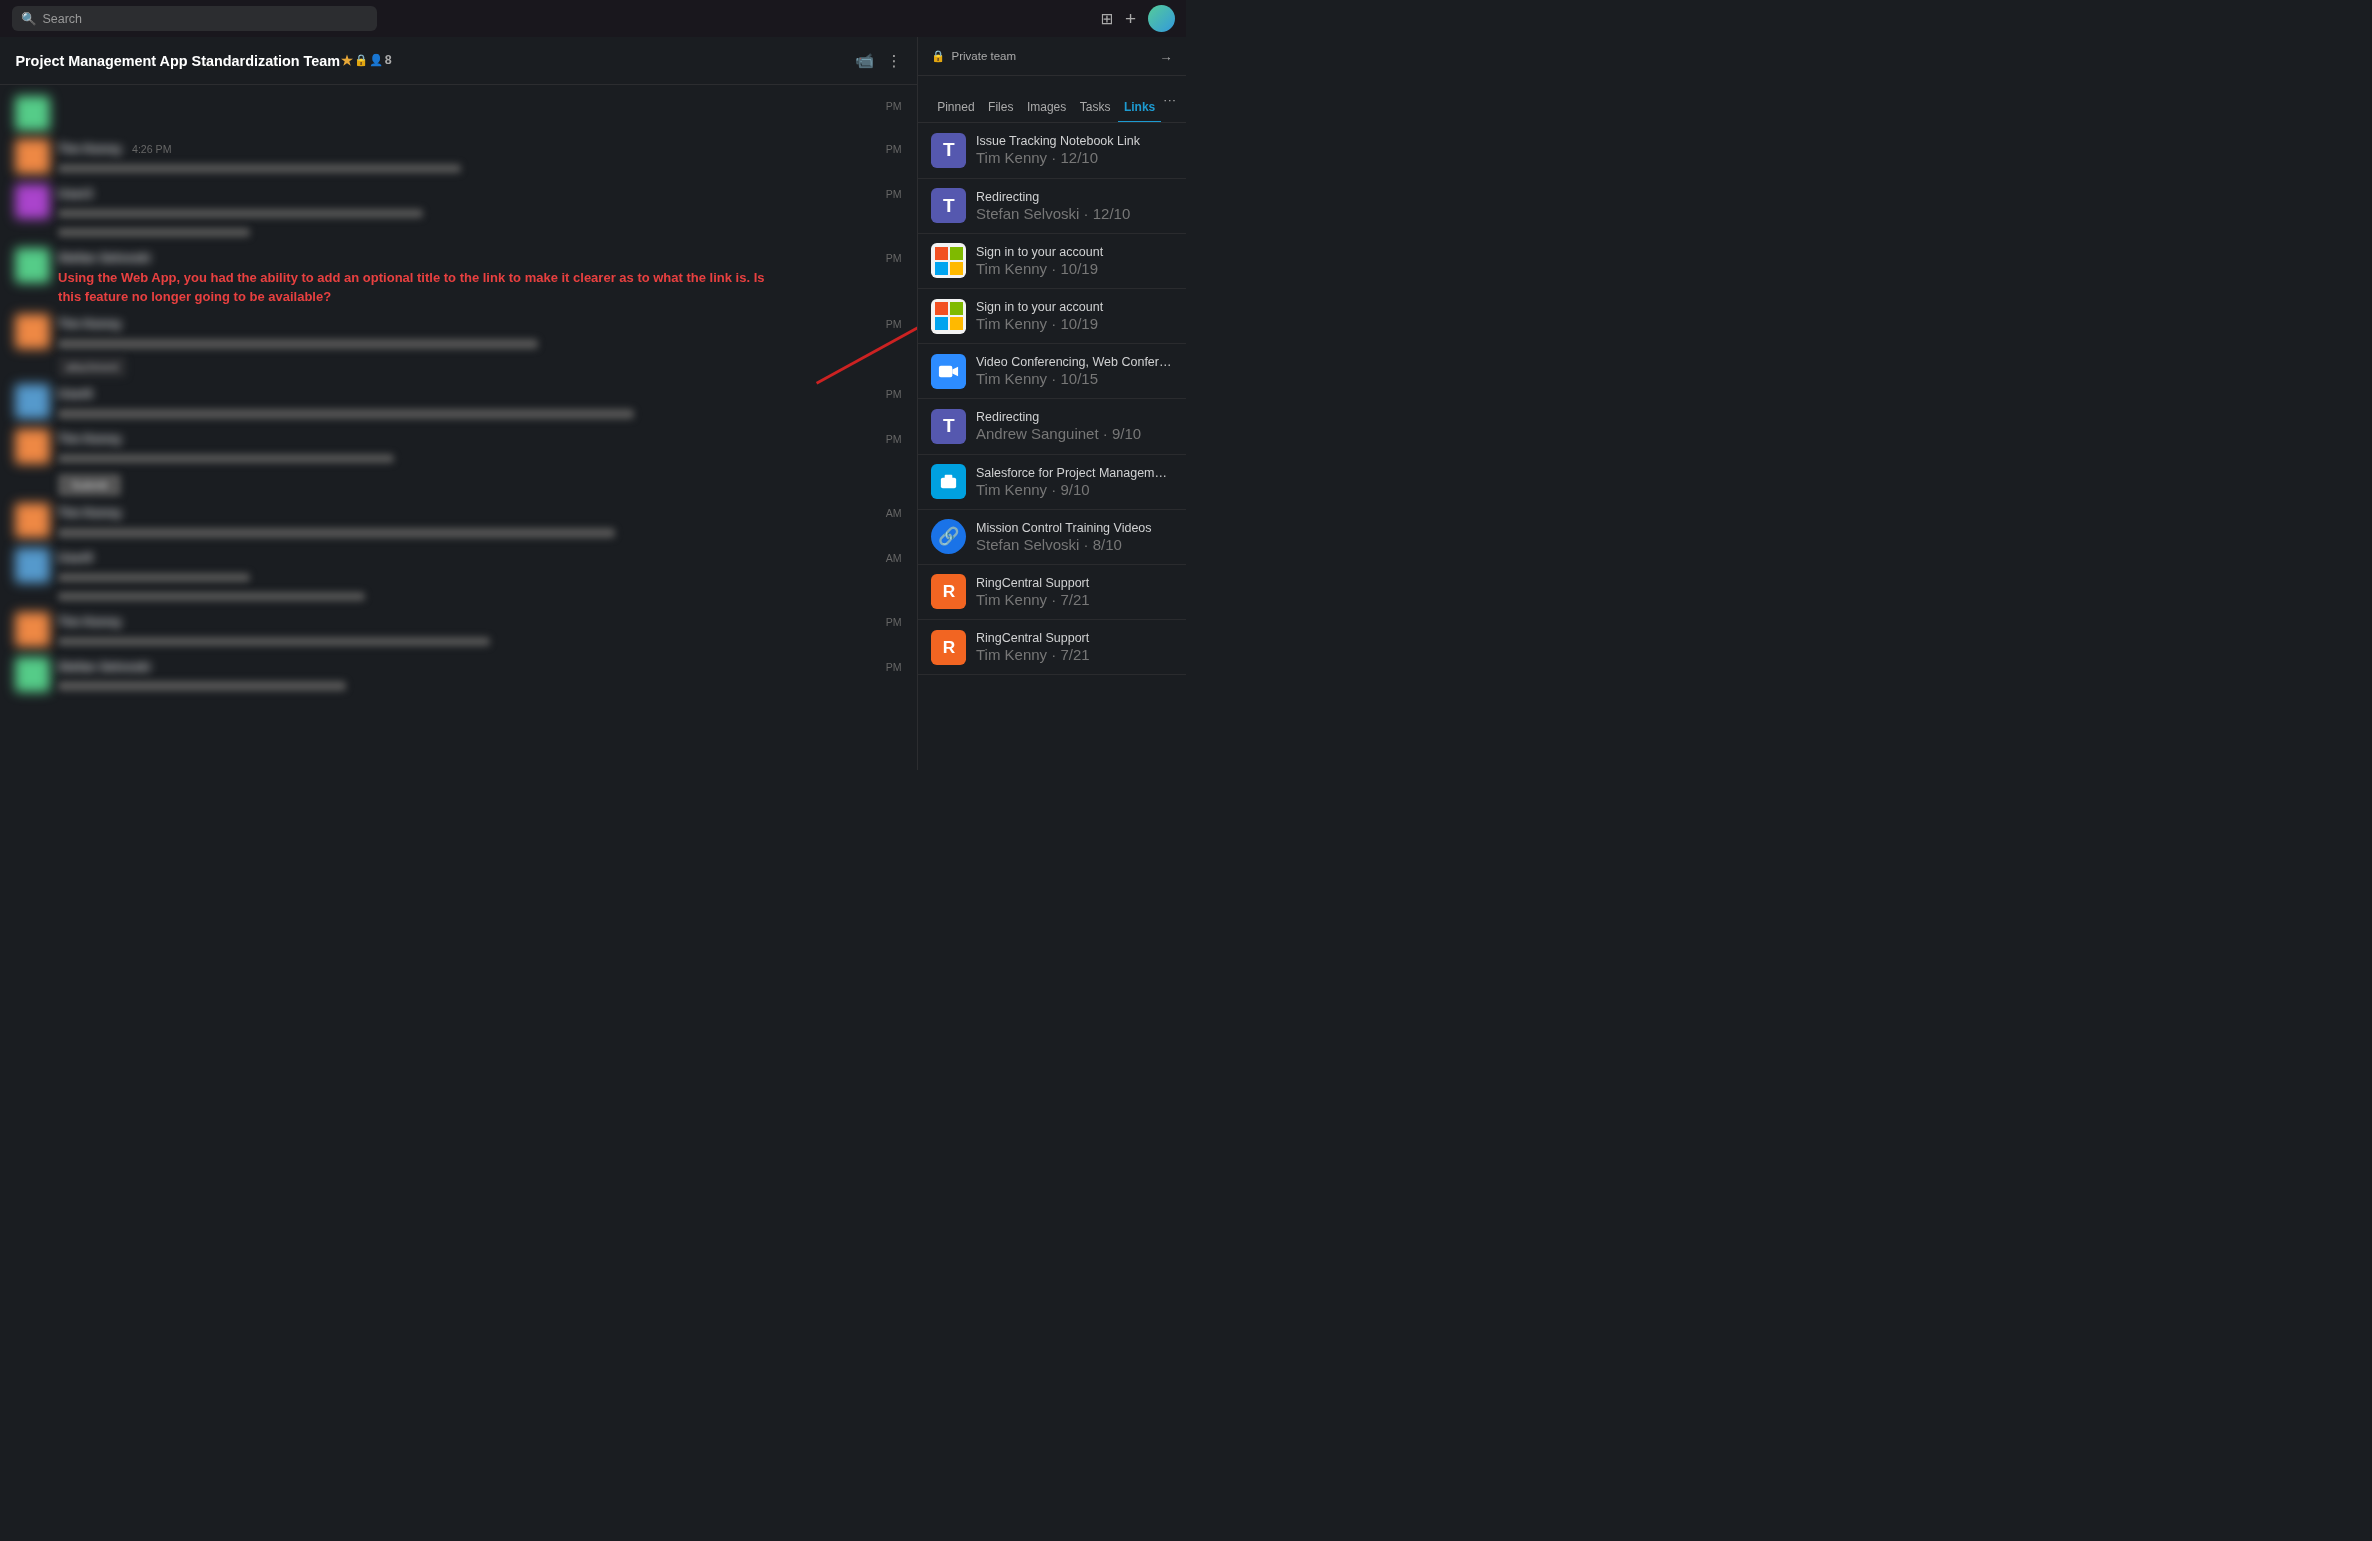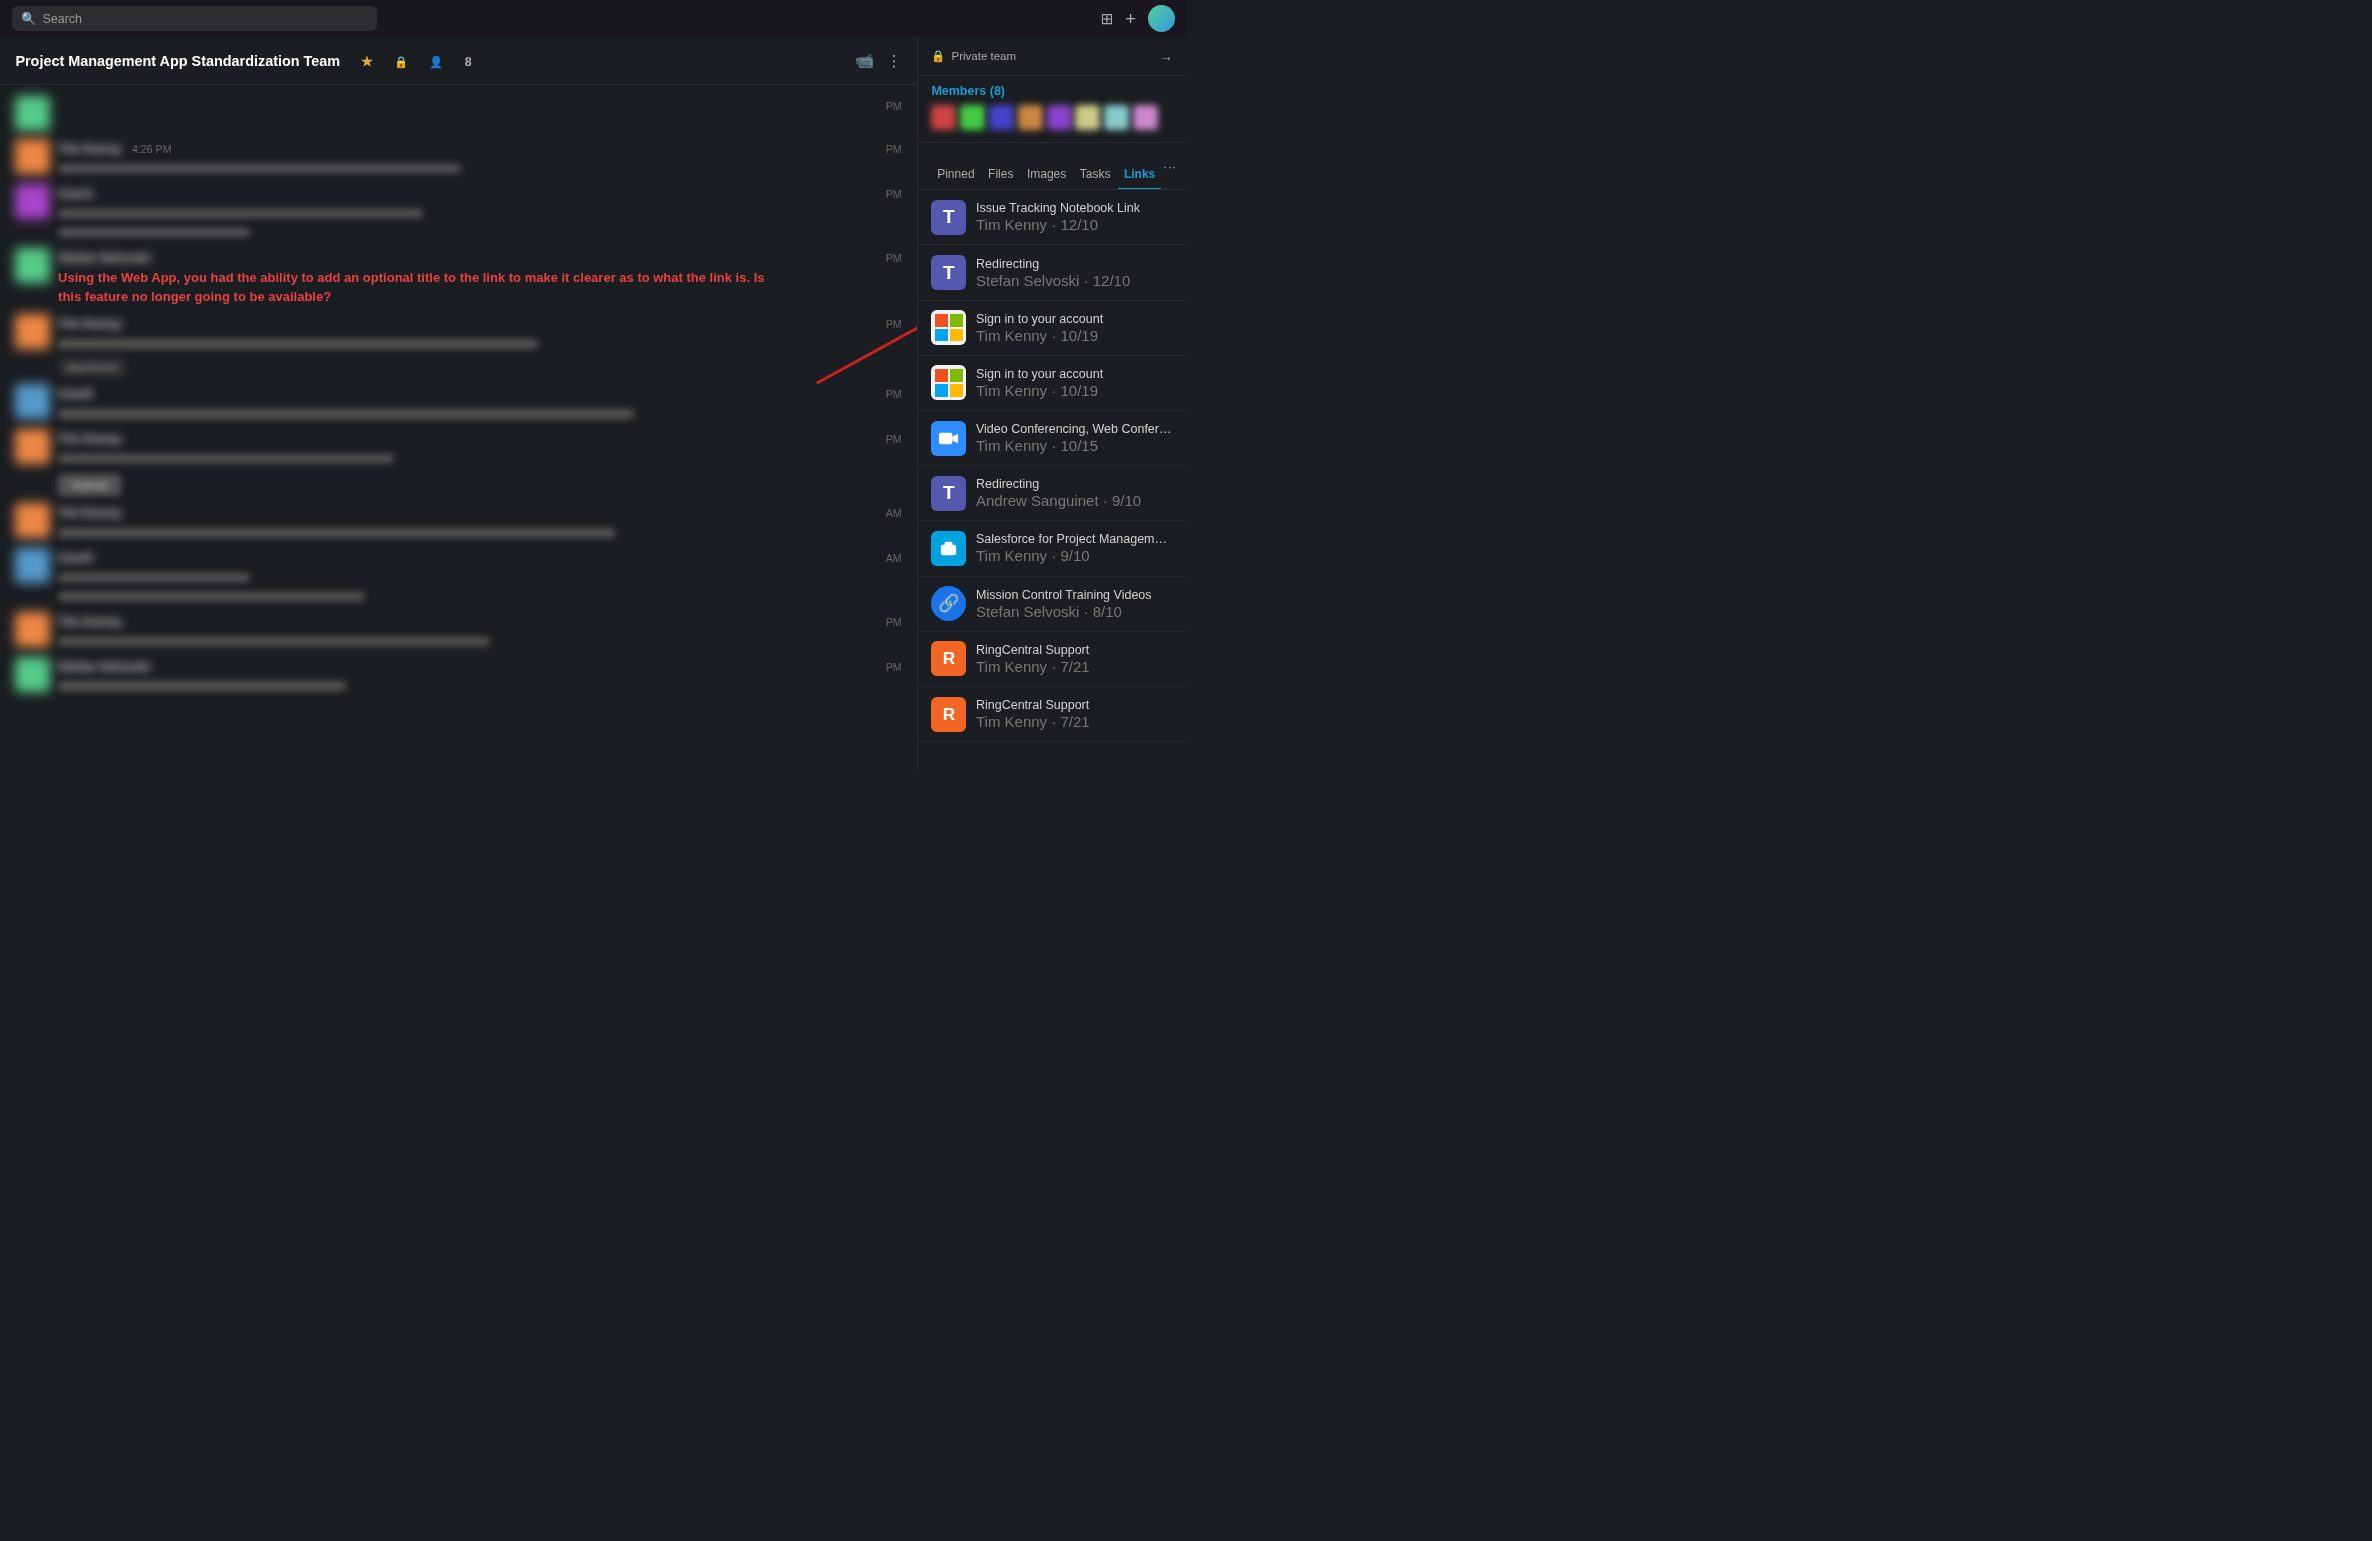--- a/index.html
+++ b/index.html
@@ -80,22 +80,22 @@
       border-bottom: 1px solid #2c2d30;
       padding: 9.6px 15.4px;
       display: flex;
       align-items: center;
       justify-content: space-between;
       flex-shrink: 0;
       height: 48px;
     }
     .channel-title {
       display: flex;
-      align-items: flex-end;
-      gap: 21px;
+      align-items: flex-start;
+      gap: 1px;
       font-size: 14.4px;
       font-weight: 700;
       color: #fff;
     }
     .star-icon { color: #e8a838; font-size: 13.4px; }
     .lock-icon { color: #aaa; font-size: 11.5px; }
     .members-icon { color: #aaa; font-size: 11.5px; }
     .member-count { color: #aaa; font-size: 12.5px; }
     .channel-header-right {
       display: flex;
@@ -493,33 +493,20 @@
   <div class="right-sidebar">
 
     <div class="sidebar-header">
       <div class="private-team-label">
         <span>🔒</span>
         <span>Private team</span>
       </div>
       <span class="arrow-right-icon">→</span>
     </div>
 
-    <div class="members-section">
-      <div class="members-title">Members (8)</div>
-      <div class="member-avatars">
-        <div class="member-avatar"></div>
-        <div class="member-avatar"></div>
-        <div class="member-avatar"></div>
-        <div class="member-avatar"></div>
-        <div class="member-avatar"></div>
-        <div class="member-avatar" style="background:#cc8;"></div>
-        <div class="member-avatar" style="background:#8cc;"></div>
-        <div class="member-avatar" style="background:#c8c;"></div>
-      </div>
-    </div>
 
     <div class="tabs-row">
       <div class="tab-item">Pinned</div>
       <div class="tab-item">Files</div>
       <div class="tab-item">Images</div>
       <div class="tab-item">Tasks</div>
       <div class="tab-item active">Links</div>
       <span class="tabs-more">···</span>
     </div>
 

